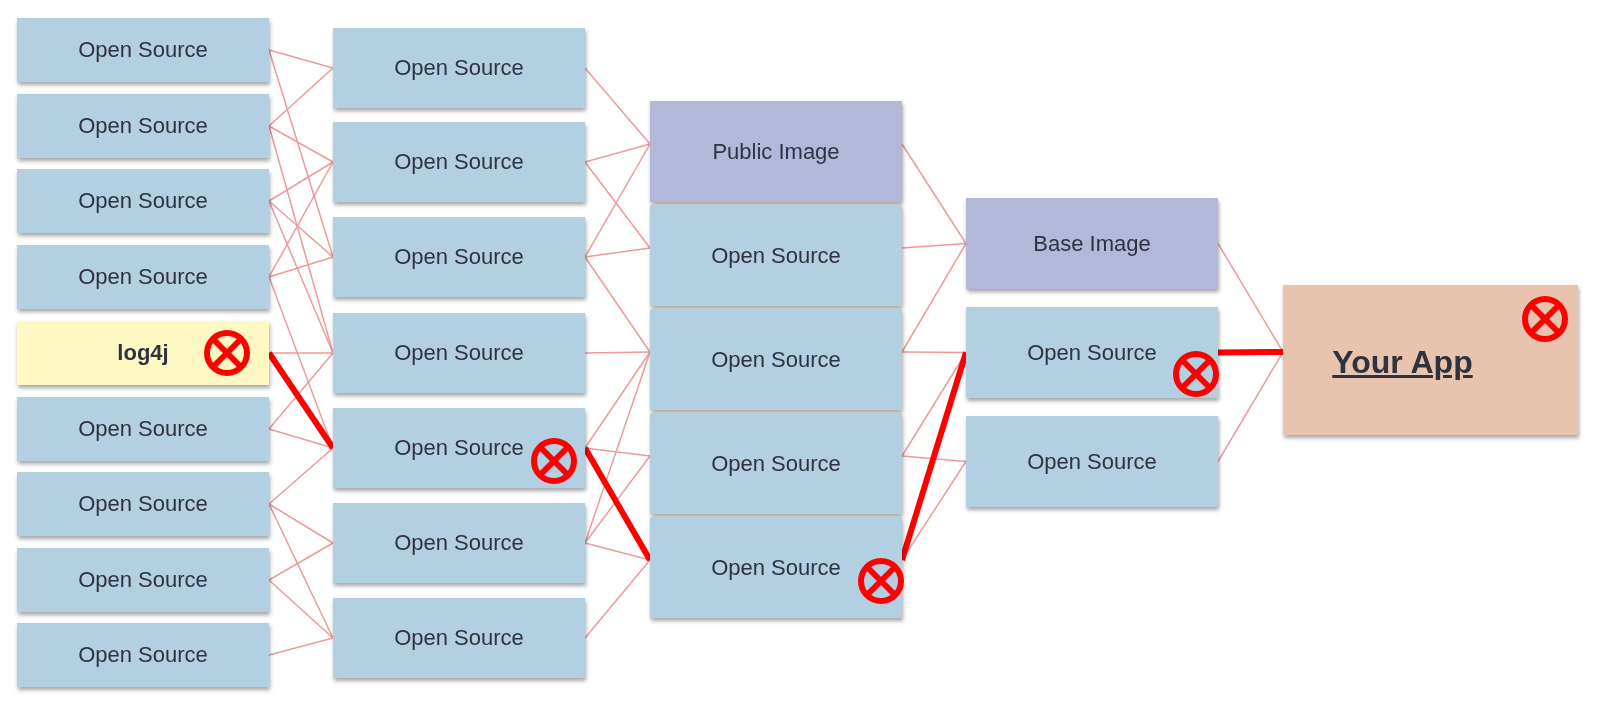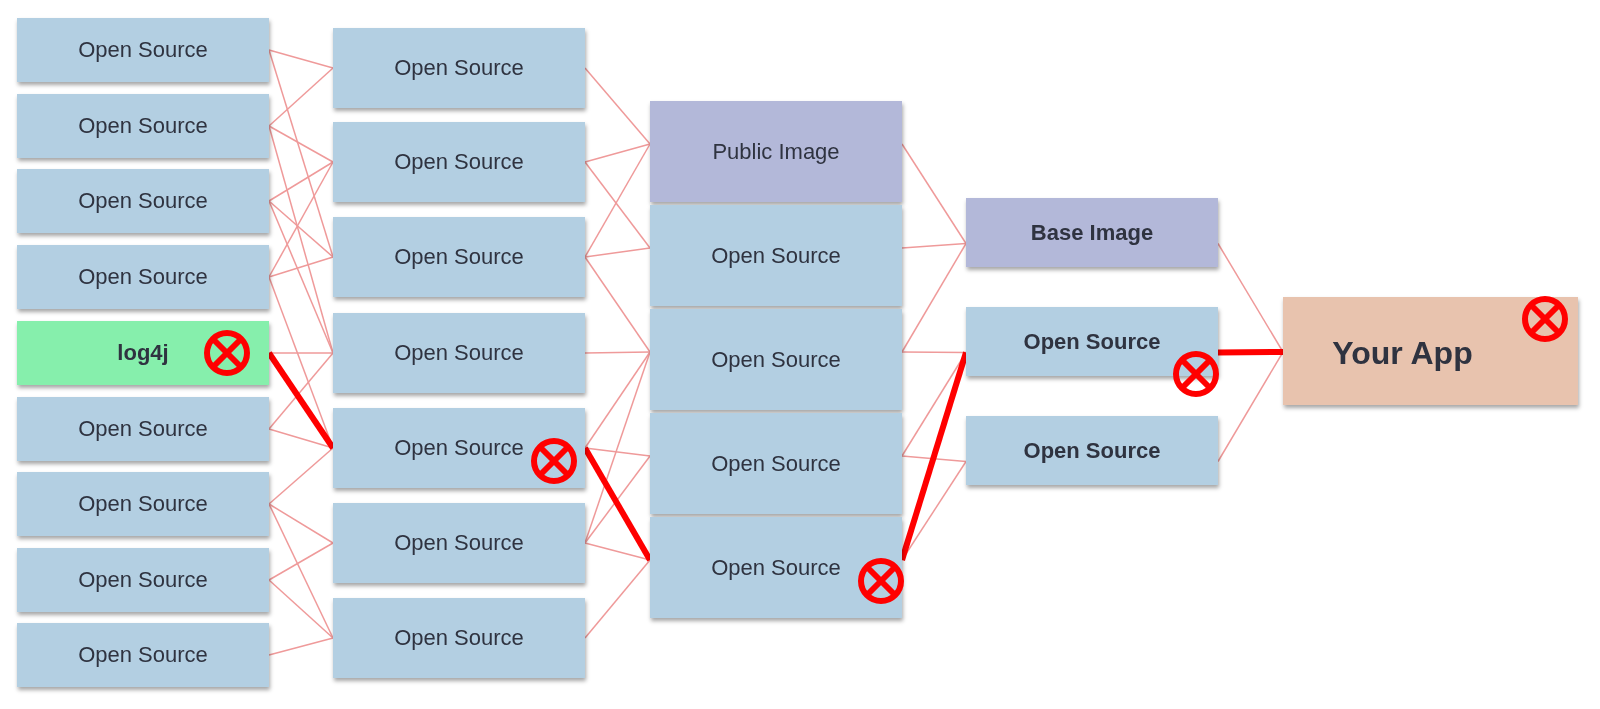--- a/index.html
+++ b/index.html
@@ -5,22 +5,22 @@
     html, body { margin: 0; padding: 0; background: #ffffff; }
     body { width: 1600px; height: 709px; position: relative; overflow: hidden;
            font-family: "Liberation Sans", "DejaVu Sans", sans-serif; }
     #edges { position: absolute; left: 0; top: 0; width: 1600px; height: 709px; z-index: 1; }
     .node { position: absolute; display: flex; align-items: center; justify-content: center;
             box-shadow: 1px 3px 4px rgba(0,0,0,0.35); color: #2f3340; font-size: 22px;
             box-sizing: border-box; z-index: 2; }
     .node.c1 { left: 17px; width: 252px; height: 64px; }
     .node.c2 { left: 333px; width: 252px; height: 80px; }
     .node.c3 { left: 650px; width: 252px; height: 101px; }
-    .node.c4 { left: 966px; width: 252px; height: 69px; font-weight: bold; }
-    .node.c5 { left: 1283px; width: 295px; height: 108px; top: 297px; font-size: 32px; font-weight: bold; }
+    .node.c4 { left: 966px; width: 252px; height: 91px; }
+    .node.c5 { left: 1283px; width: 295px; height: 150px; top: 285px; font-size: 32px; font-weight: bold; text-decoration: underline; }
     .node.bold { font-weight: bold; }
     .node .label { position: relative; }
     #markers { position: absolute; left: 0; top: 0; width: 1600px; height: 709px; z-index: 4; pointer-events: none; }
   </style>
 </head>
 <body>
 
 <svg id="edges" xmlns="http://www.w3.org/2000/svg">
     <line x1="269" y1="50" x2="333" y2="68" stroke="#ef9a9a" stroke-width="1.5"></line>
     <line x1="269" y1="50" x2="333" y2="257" stroke="#ef9a9a" stroke-width="1.5"></line>
@@ -75,21 +75,21 @@
   </div>
 <div class="node c1" style="top: 94px; background: rgb(179, 207, 226); color: rgb(47, 51, 64);">
     <span class="label">Open Source</span>
   </div>
 <div class="node c1" style="top: 169px; background: rgb(179, 207, 226); color: rgb(47, 51, 64);">
     <span class="label">Open Source</span>
   </div>
 <div class="node c1" style="top: 245px; background: rgb(179, 207, 226); color: rgb(47, 51, 64);">
     <span class="label">Open Source</span>
   </div>
-<div class="node c1 bold" style="top: 321px; background: #86efac; color: rgb(47, 51, 64);">
+<div class="node c1 bold" style="top: 321px; background: #fef9c3; color: rgb(47, 51, 64);">
     <span class="label">log4j</span>
   </div>
 <div class="node c1" style="top: 397px; background: rgb(179, 207, 226); color: rgb(47, 51, 64);">
     <span class="label">Open Source</span>
   </div>
 <div class="node c1" style="top: 472px; background: rgb(179, 207, 226); color: rgb(47, 51, 64);">
     <span class="label">Open Source</span>
   </div>
 <div class="node c1" style="top: 548px; background: rgb(179, 207, 226); color: rgb(47, 51, 64);">
     <span class="label">Open Source</span>

